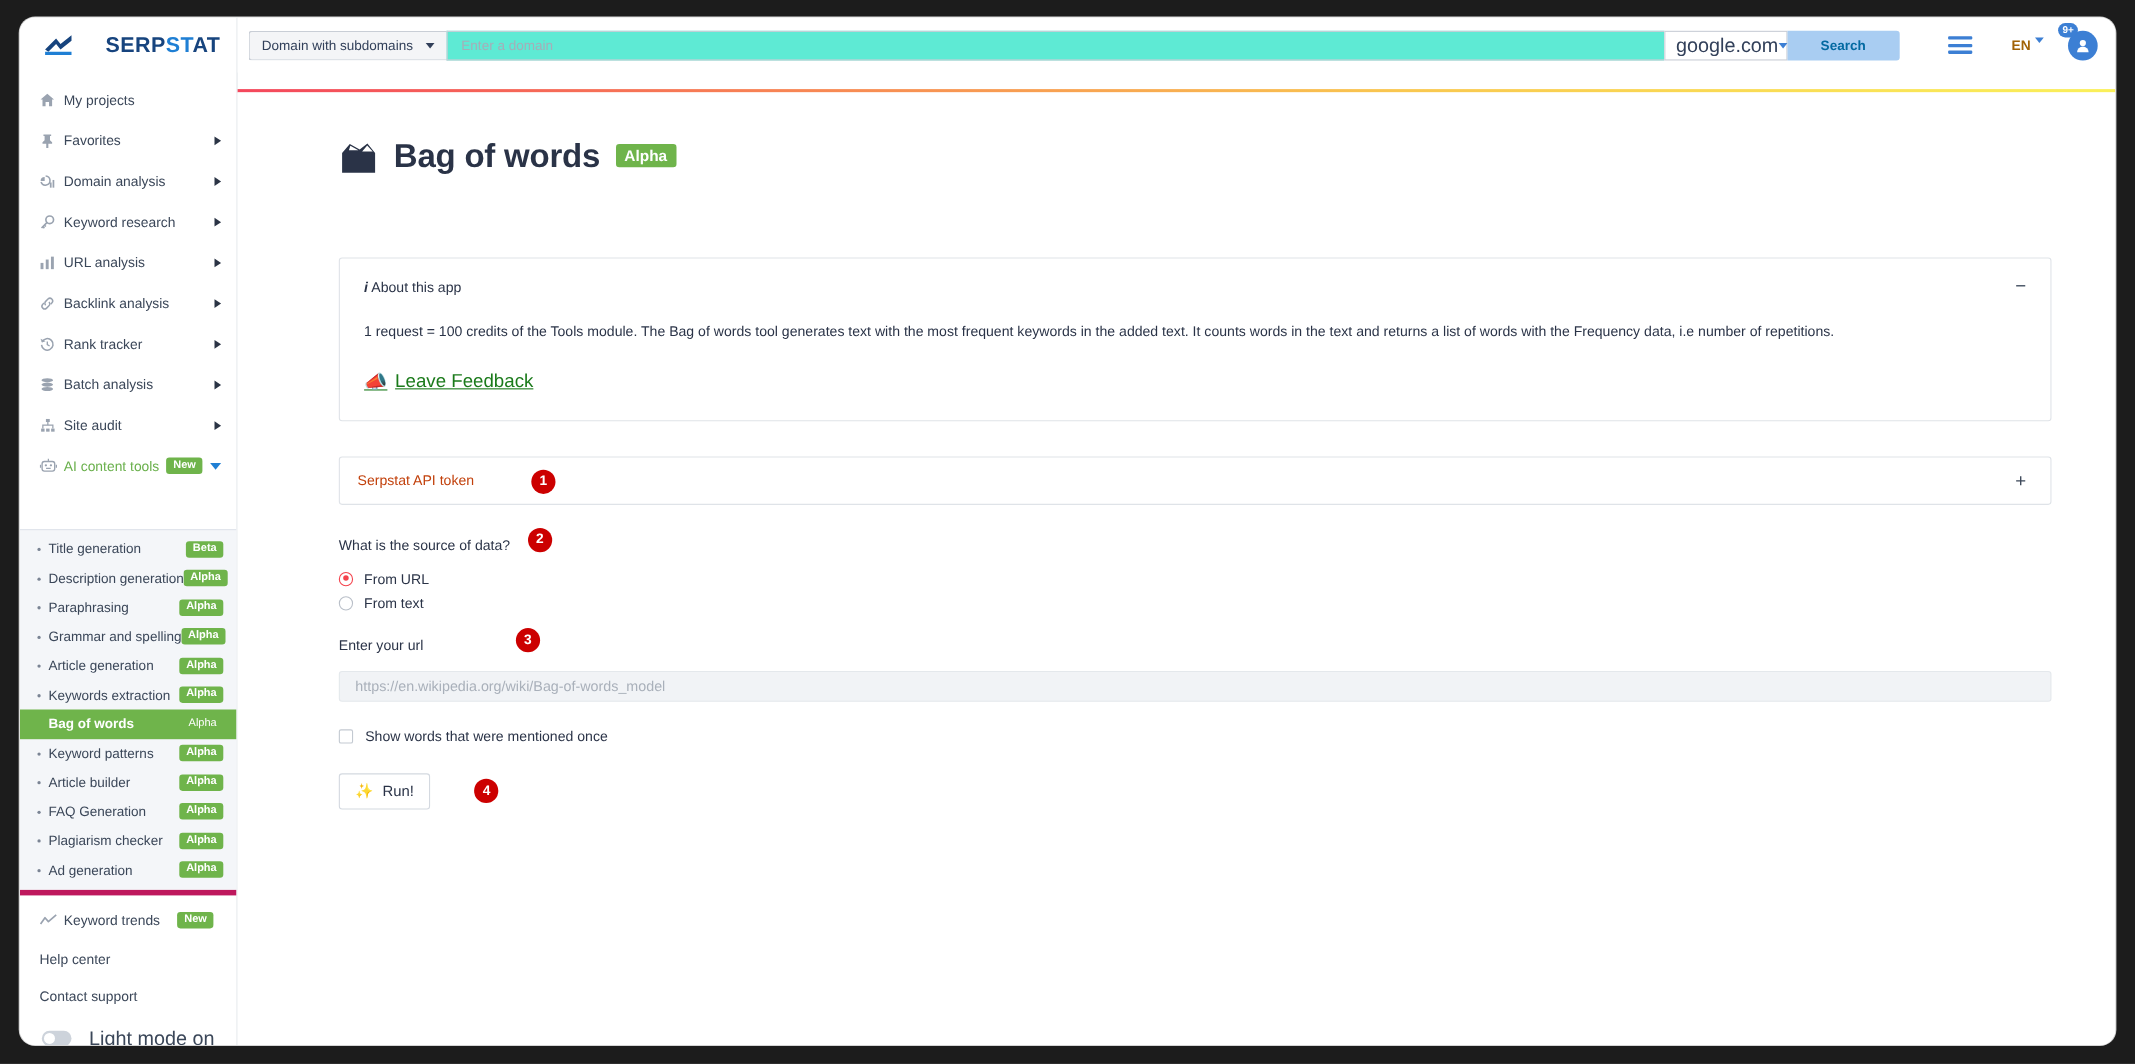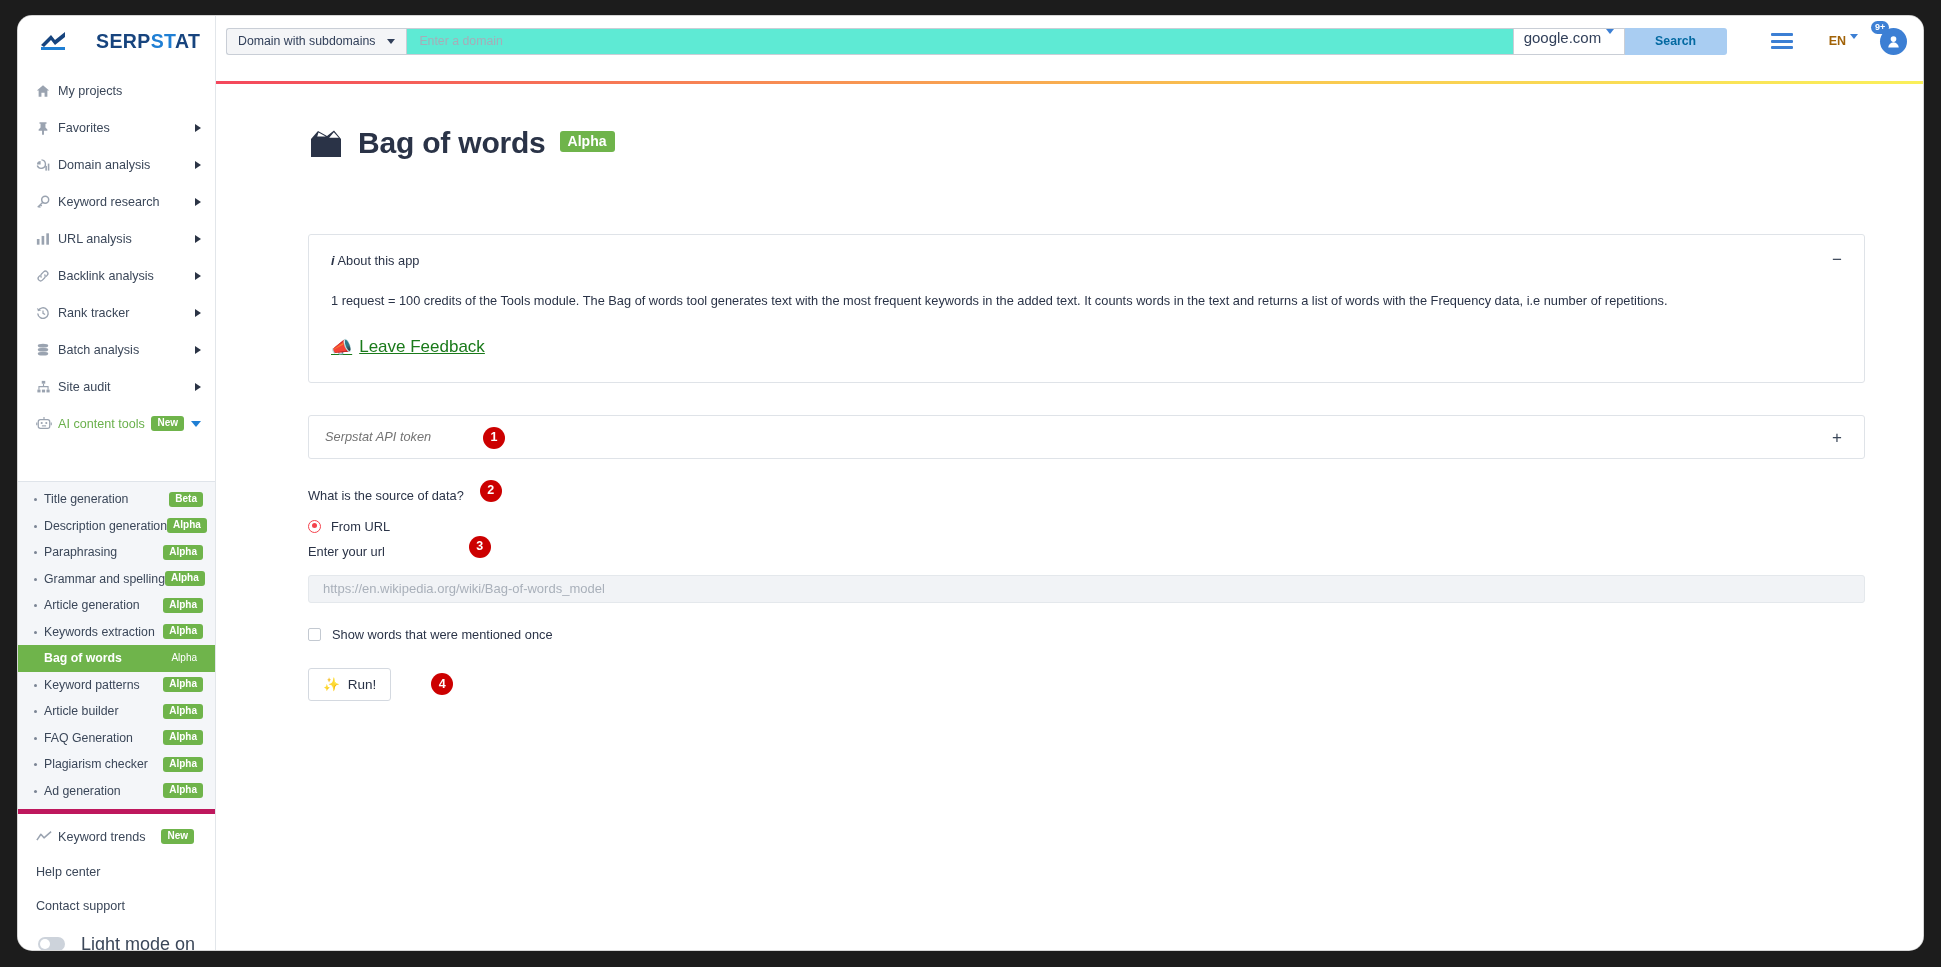--- a/index.html
+++ b/index.html
@@ -158,23 +158,23 @@
     background: #5eead4;
     font-size: 12.3px; color: #32405a;
     padding: 0 12px;
     font-family: "Liberation Sans", sans-serif;
   }
   .domain-input::placeholder { color: #a6adb8; }
   .cc-btn {
     height: 27px; width: 112px;
     border: 1px solid #c9ced6;
     background: #fff;
-    display: flex; justify-content: space-between;
+    display: flex; align-items: center; justify-content: space-between;
     padding: 0 10px;
-    font-size: 15px; color: #32405a; cursor: pointer;
+    font-size: 18px; color: #32405a; cursor: pointer;
   }
   .cc-btn .ar {
     width: 0; height: 0;
     border-top: 5px solid #3c7fd4;
     border-left: 4.5px solid transparent;
     border-right: 4.5px solid transparent;
   }
   .search-btn {
     height: 27px; width: 102px;
     background: #a9cdf2; color: #0369a1;
@@ -272,21 +272,21 @@
 
   .token-row {
     border: 1px solid #dfe3e8; border-radius: 3px;
     height: 44px;
     display: flex; align-items: center;
     padding: 0 22px 0 16px;
     position: relative;
     margin-bottom: 26px;
     cursor: pointer;
   }
-  .token-label { font-size: 12.8px; color: #737373; font-style: italic; }
+  .token-label { font-size: 12.8px; color: #c2410c; }
   .expand-btn {
     position: absolute; right: 22px; top: 50%;
     transform: translateY(-50%);
     font-size: 17px; color: #3b4759; line-height: 1; user-select: none;
   }
 
   .field-label {
     font-size: 12.8px; color: #2a3347; margin-bottom: 12px;
     display: flex; align-items: center; gap: 0;
   }
@@ -643,20 +643,24 @@
 
       <div class="field-label">
         <span>What is the source of data?</span>
         <span class="step mrk-2">2</span>
       </div>
 
       <div class="radio-row">
         <span class="radio on"></span>
         <span class="txt">From URL</span>
       </div>
+      <div class="radio-row" style="margin-bottom:20px;">
+        <span class="radio"></span>
+        <span class="txt">From text</span>
+      </div>
 
       <div class="field-label">
         <span>Enter your url</span>
         <span class="step mrk-3">3</span>
       </div>
       <input class="url-field" value="" placeholder="https://en.wikipedia.org/wiki/Bag-of-words_model" style="">
 
       <div class="check-row">
         <span class="checkbox"></span>
         <span class="txt">Show words that were mentioned once</span>

